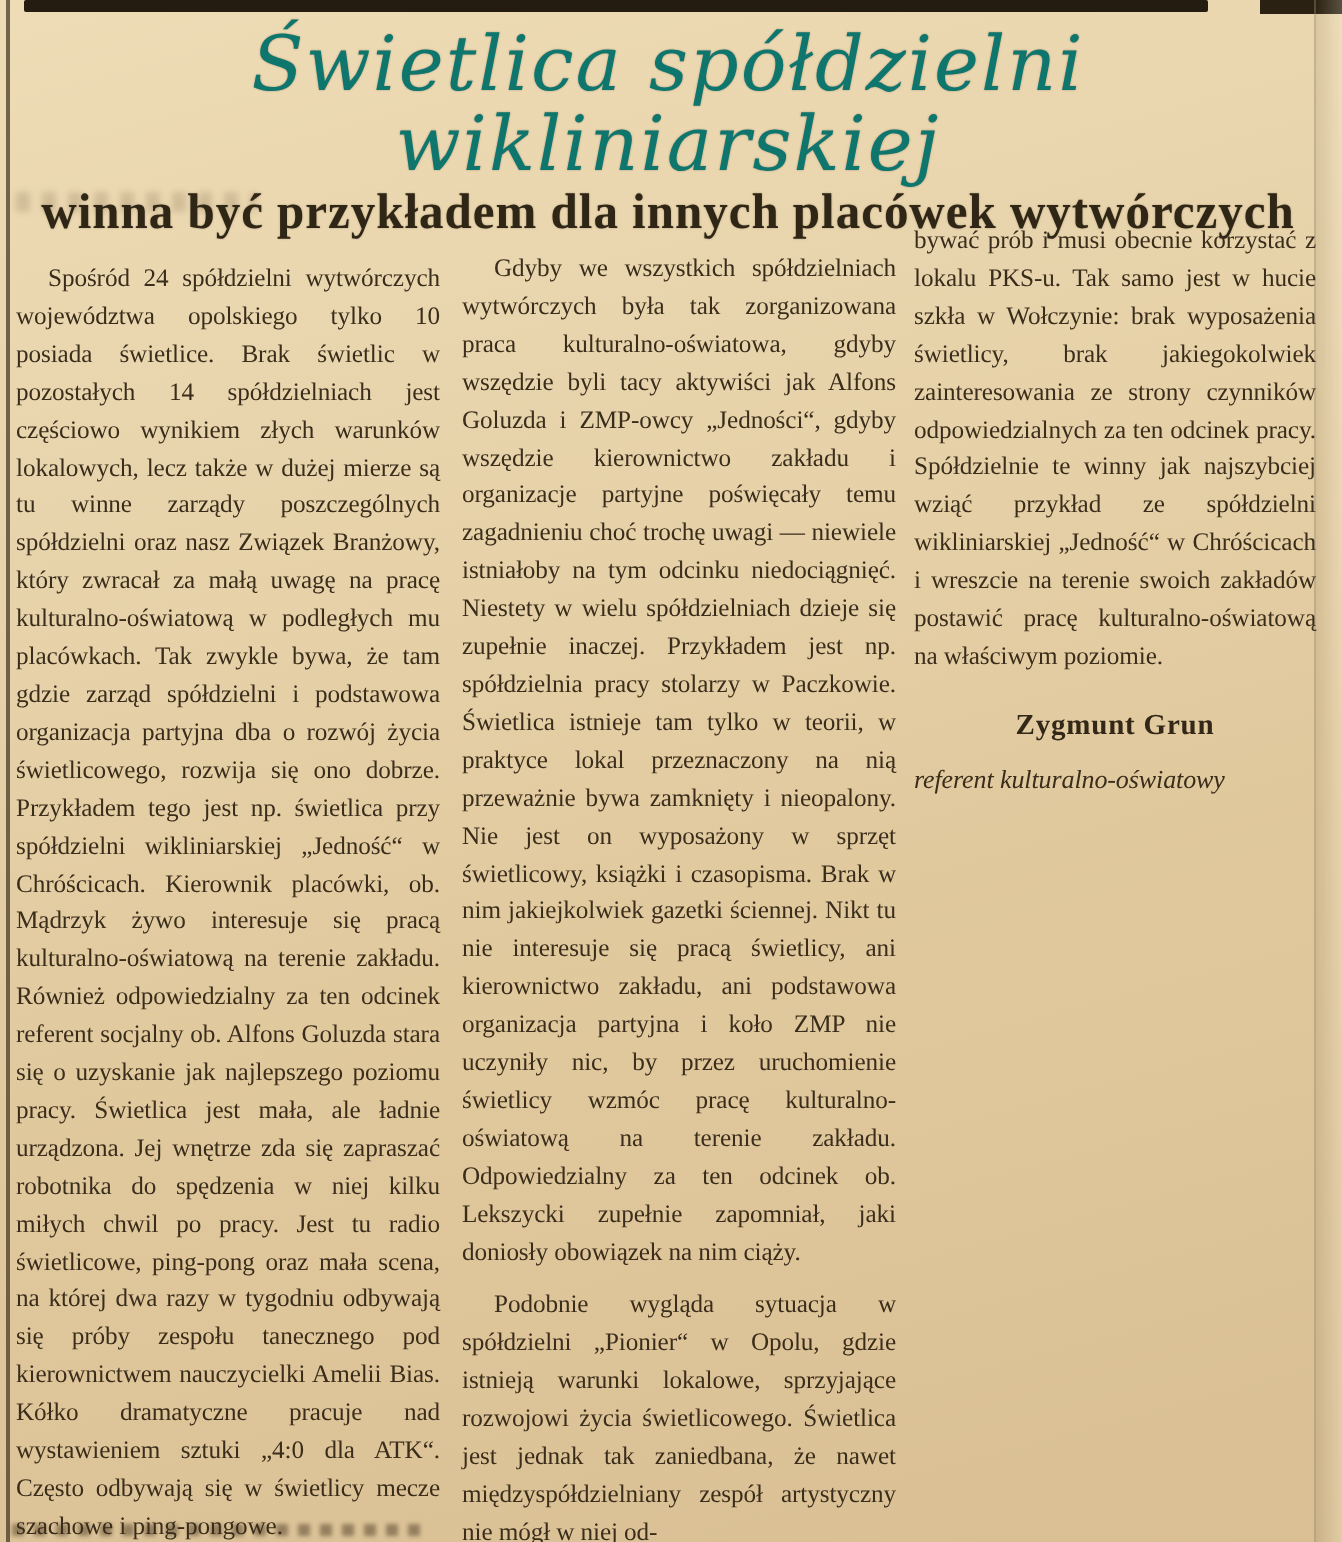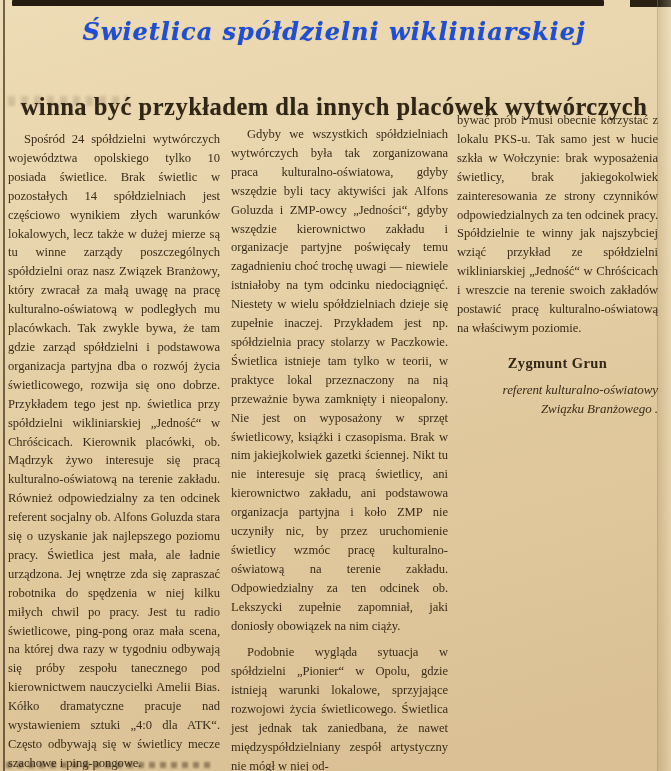--- a/index.html
+++ b/index.html
@@ -39,24 +39,24 @@
     background: repeating-linear-gradient(90deg, rgba(60,45,25,.45) 0 6px, transparent 6px 11px);
     filter: blur(1px);
   }
   
   .headline {
     position: absolute; left: 10px; top: 12px; width: 648px;
     text-align: center;
   }
   .headline-line1, .headline-line2 {
     font-family: "DejaVu Serif", serif;
-    font-style: italic; font-weight: bold;
-    font-size: 24px; line-height: 40px;
+    font-style: italic; font-weight: normal;
+    font-size: 38px; line-height: 40px;
     letter-spacing: 1px;
-    color: #1d4ed8;
+    color: #0f766e;
     text-shadow: 0 0 1px rgba(51,41,23,.4);
   }
   .subtitle {
     position: absolute; left: 10px; top: 92px; width: 648px;
     text-align: center;
     font-family: "Liberation Serif", serif;
     font-weight: bold;
     font-size: 25px; line-height: 30px;
     letter-spacing: .5px;
     color: #302616;
@@ -77,21 +77,21 @@
   .col2 { left: 231px; top: 125px; width: 217px; }
   .col3 { left: 457px; top: 111px; width: 201px; }
   
   .sig-name {
     margin-top: 16px; text-align: center;
     font-weight: bold; font-size: 14.5px; letter-spacing: .4px;
     color: #3026154;
     color: #332817;
   }
   .sig-role, .sig-org {
-    text-align: right; font-style: italic;
+    text-align: left; font-style: italic;
     font-size: 13px; line-height: 19px; color: #3a2d1b;
   }
   .sig-role { margin-top: 7px; }
 </style>
 </head>
 <body>
 
 <div class="top-rule-main"></div>
 <div class="top-rule-right"></div>
 <div class="left-rule"></div>
@@ -110,16 +110,15 @@
 
 <div class="col col2">
   <p class="indent">Gdyby we wszystkich spółdzielniach wytwórczych była tak zorganizowana praca kulturalno-oświatowa, gdyby wszędzie byli tacy aktywiści jak Alfons Goluzda i ZMP-owcy „Jedności“, gdyby wszędzie kierownictwo zakładu i organizacje partyjne poświęcały temu zagadnieniu choć trochę uwagi — niewiele istniałoby na tym odcinku niedociągnięć. Niestety w wielu spółdzielniach dzieje się zupełnie inaczej. Przykładem jest np. spółdzielnia pracy stolarzy w Paczkowie. Świetlica istnieje tam tylko w teorii, w praktyce lokal przeznaczony na nią przeważnie bywa zamknięty i nieopalony. Nie jest on wyposażony w sprzęt świetlicowy, książki i czasopisma. Brak w nim jakiejkolwiek gazetki ściennej. Nikt tu nie interesuje się pracą świetlicy, ani kierownictwo zakładu, ani podstawowa organizacja partyjna i koło ZMP nie uczyniły nic, by przez uruchomienie świetlicy wzmóc pracę kulturalno-oświatową na terenie zakładu. Odpowiedzialny za ten odcinek ob. Lekszycki zupełnie zapomniał, jaki doniosły obowiązek na nim ciąży.</p>
   <p class="indent">Podobnie wygląda sytuacja w spółdzielni „Pionier“ w Opolu, gdzie istnieją warunki lokalowe, sprzyjające rozwojowi życia świetlicowego. Świetlica jest jednak tak zaniedbana, że nawet międzyspółdzielniany zespół artystyczny nie mógł w niej od-</p>
 </div>
 
 <div class="col col3">
   <p>bywać prób i musi obecnie korzystać z lokalu PKS-u. Tak samo jest w hucie szkła w Wołczynie: brak wyposażenia świetlicy, brak jakiegokolwiek zainteresowania ze strony czynników odpowiedzialnych za ten odcinek pracy. Spółdzielnie te winny jak najszybciej wziąć przykład ze spółdzielni wikliniarskiej „Jedność“ w Chróścicach i wreszcie na terenie swoich zakładów postawić pracę kulturalno-oświatową na właściwym poziomie.</p>
   <div class="sig-name">Zygmunt Grun</div>
   <div class="sig-role">referent kulturalno-oświatowy</div>
-  <div class="sig-org">Związku Branżowego .</div>
 </div>
 
 <div class="smudge-b"></div>
 
 </body></html>

